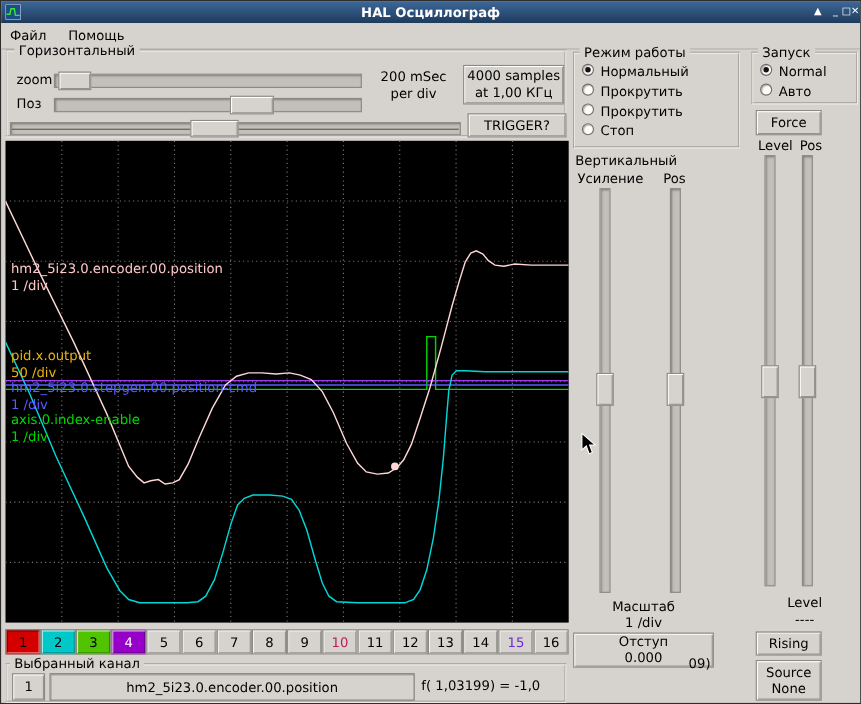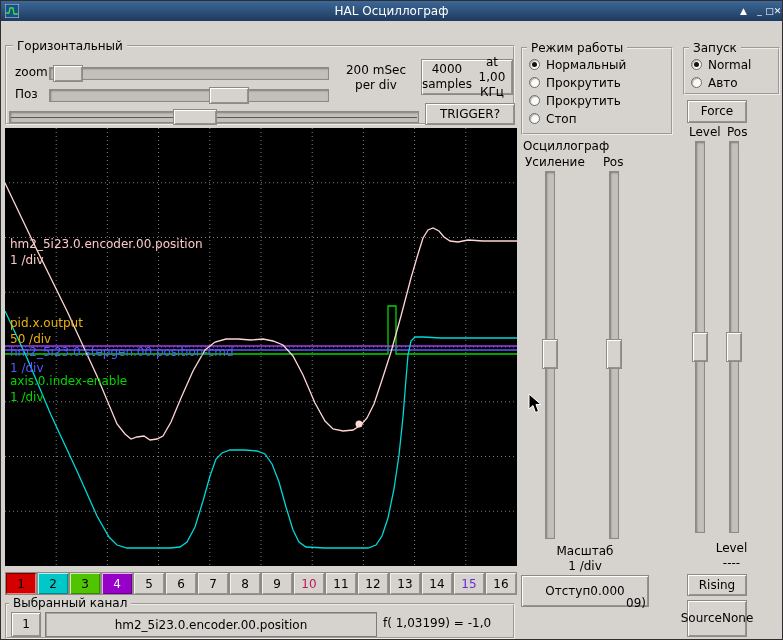--- a/index.html
+++ b/index.html
@@ -1,38 +1,38 @@
 <!DOCTYPE html>
 <html><head>
 <meta charset="utf-8">
 <style>
   *{margin:0;padding:0;box-sizing:border-box}
   html,body{background:#555}
   body{font-family:"DejaVu Sans","Liberation Sans",sans-serif;font-size:12px;color:#000}
   #win{position:relative;width:783px;height:640px;background:#d6d3ce;border:1px solid #2e2e2e;overflow:hidden}
   .abs{position:absolute}
   #titlebar{position:absolute;left:0;top:0;width:100%;height:20px;background:linear-gradient(to bottom,#3d6899,#1e3a5c)}
-  #title{position:absolute;left:0;width:100%;text-align:center;line-height:20px;font-weight:normal;font-size:12px;color:#fff}
+  #title{position:absolute;left:0;width:100%;text-align:center;line-height:20px;font-weight:bold;font-size:12px;color:#fff}
   .winbtn{position:absolute;top:3px;width:13px;height:14px;color:#fff;font-size:9px;line-height:14px;text-align:center}
   #menubar{position:absolute;left:0;top:20px;width:100%;height:24px;background:#d6d3ce;border-bottom:1px solid #b3b0ab}
   .menu-item{display:inline-block;padding:4px 8px 0 8px}
   .groupbox{position:absolute;border:2px groove #f0ede8}
   .group-label{position:absolute;background:#d6d3ce;padding:0 4px;white-space:nowrap;z-index:2}
   .label{position:absolute;white-space:nowrap}
-  .btn{position:absolute;display:flex;align-items:center;justify-content:center;background:#d6d3ce;border:1px solid #8d8a85;box-shadow:inset 1px 1px 0 #fff,inset -1px -1px 0 #96938e;text-align:center;line-height:15px}
+  .btn{position:absolute;display:flex;flex-direction:column;align-items:center;justify-content:center;background:#d6d3ce;border:1px solid #8d8a85;box-shadow:inset 1px 1px 0 #fff,inset -1px -1px 0 #96938e;text-align:center;line-height:15px}
   .htrough,.vtrough{position:absolute;background:#c3c0bb;border:1px solid #8d8a85;box-shadow:inset 1px 1px 2px rgba(0,0,0,.35)}
   .hhandle,.vhandle{position:absolute;background:#d6d3ce;border:1px solid #8d8a85;box-shadow:inset 1px 1px 0 #fff,inset -1px -1px 0 #96938e;z-index:2}
   .troughline{position:absolute;left:1px;right:1px;top:5px;height:1px;background:#5a5853}
   #scope{position:absolute;left:4px;top:127px;width:512px;height:438px;background:#000}
   .trace-label{position:absolute;left:5px;line-height:16px;white-space:nowrap}
   #chanbar{position:absolute;left:4px;top:571px;width:512px;height:23px;display:flex}
   .chan-btn{width:32px;height:23px;flex:none;display:flex;align-items:center;justify-content:center;border:1px solid #8d8a85;box-shadow:inset 1px 1px 0 rgba(255,255,255,.7),inset -1px -1px 0 rgba(0,0,0,.3)}
   .chan-btn.pressed{box-shadow:inset 1px 1px 0 rgba(0,0,0,.45),inset -1px -1px 0 rgba(255,255,255,.5)}
   .entry{position:absolute;background:#d6d3ce;border:1px solid #7e7b76;box-shadow:inset 1px 1px 0 #a8a5a0;display:flex;align-items:center;justify-content:center}
-  .radio-row{display:flex;align-items:center;height:13px;margin-bottom:5px}
+  .radio-row{display:flex;height:13px;margin-bottom:5px}
   .radio{width:11px;height:11px;border-radius:50%;background:#fbfbfa;border:1px solid #6e6b66;box-shadow:inset 1px 1px 1px rgba(0,0,0,.3);margin-right:6px;flex:none}
   .radio.sel{display:flex;align-items:center;justify-content:center}
   .radio.sel::after{content:"";width:5px;height:5px;border-radius:50%;background:#111}
   .radio-text{white-space:nowrap}
   .center-text{position:absolute;text-align:center;line-height:15px}
   #readout{overflow:hidden;white-space:nowrap}
   #readout-overlay{position:absolute;z-index:6;white-space:nowrap}
   #cursor{position:absolute;z-index:10}
 </style>
 </head>
@@ -45,20 +45,24 @@
       <rect x="0" y="0" width="14" height="14" fill="#1c4e86" stroke="#cfd8e4"></rect>
       <polyline points="1,9 4,9 5,4 8,4 9,10 13,10" fill="none" stroke="#3ee03e" stroke-width="1.3"></polyline>
     </svg>
     <div id="title">HAL Осциллограф</div>
     <span class="winbtn" style="left:736px">▲</span>
     <span class="winbtn" style="left:752px">_</span>
     <span class="winbtn" style="left:762px">□</span>
     <span class="winbtn" style="left:770px">✕</span>
   </div>
 
+  <div id="menubar">
+    <span class="menu-item">Файл</span>
+    <span class="menu-item">Помощь</span>
+  </div>
 
   <div class="groupbox" style="left:4px;top:44px;width:510px;height:80px"></div>
   <div class="group-label" style="left:12px;top:38px">Горизонтальный</div>
   <span class="label" style="left:14px;top:64px">zoom</span>
   <div class="htrough" style="left:48px;top:66px;width:280px;height:13px"></div>
   <div class="hhandle" style="left:52px;top:64px;width:30px;height:17px"></div>
   <span class="label" style="left:14px;top:86px">Поз</span>
   <div class="htrough" style="left:48px;top:88px;width:280px;height:13px"></div>
   <div class="hhandle" style="left:208px;top:86px;width:40px;height:17px"></div>
   <div class="center-text" style="left:332px;top:62px;width:86px">
@@ -167,21 +171,21 @@
       <div class="radio-row">
         <span class="radio"></span>
         <span class="radio-text">Прокрутить</span>
       </div>
       <div class="radio-row">
         <span class="radio"></span>
         <span class="radio-text">Стоп</span>
       </div>
     </div>
 
-  <span class="label" style="left:522px;top:138px">Осциллограф</span>
+  <span class="label" style="left:522px;top:138px">Вертикальный</span>
   <span class="label" style="left:524px;top:154px">Усиление</span>
   <span class="label" style="left:602px;top:154px">Pos</span>
   <div class="vtrough" style="left:544px;top:170px;width:10px;height:368px"></div>
   <div class="vhandle" style="left:541px;top:338px;width:16px;height:30px"></div>
   <div class="vtrough" style="left:608px;top:170px;width:10px;height:368px"></div>
   <div class="vhandle" style="left:605px;top:338px;width:16px;height:30px"></div>
   <div class="center-text" style="left:520px;top:543px;width:128px">
     <div>Масштаб</div>
     <div>1 /div</div>
   </div>

